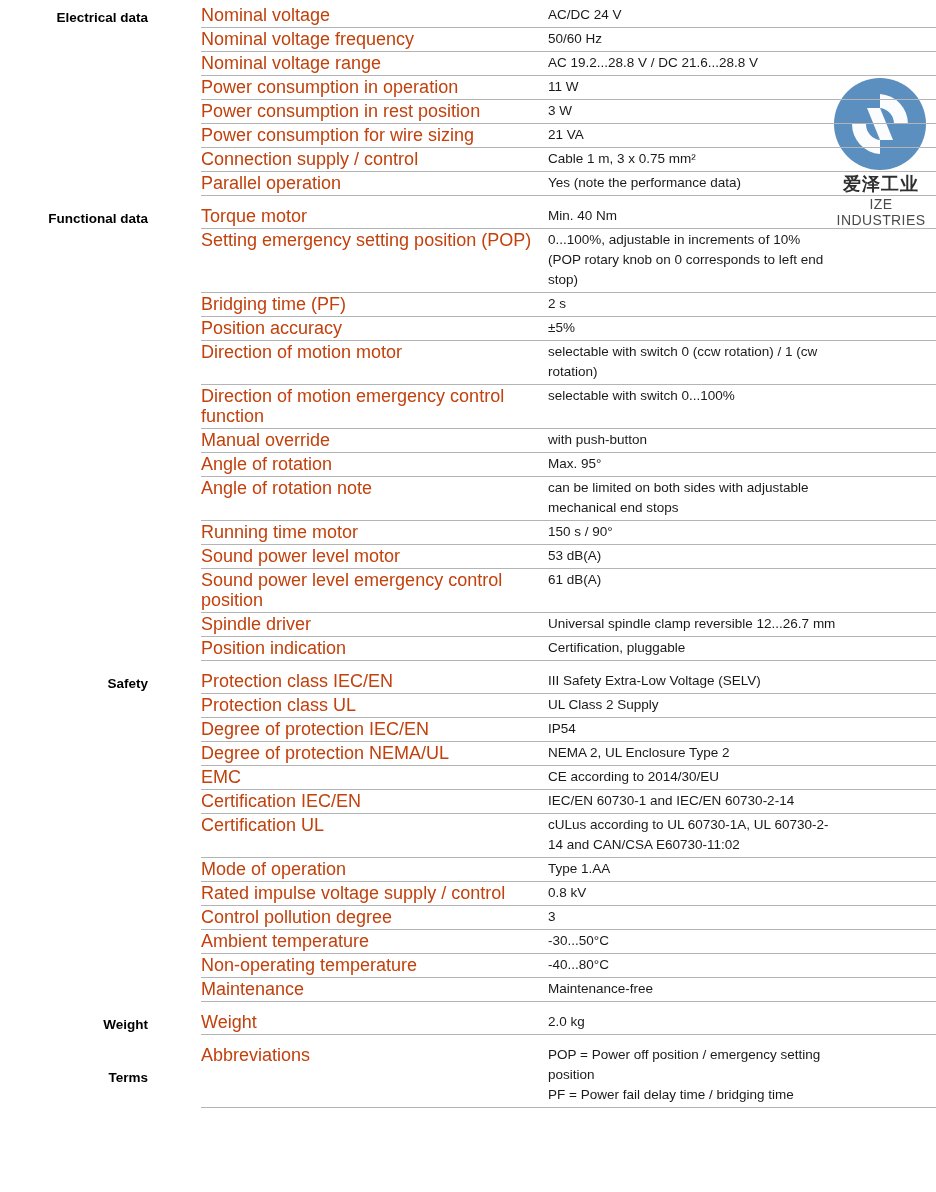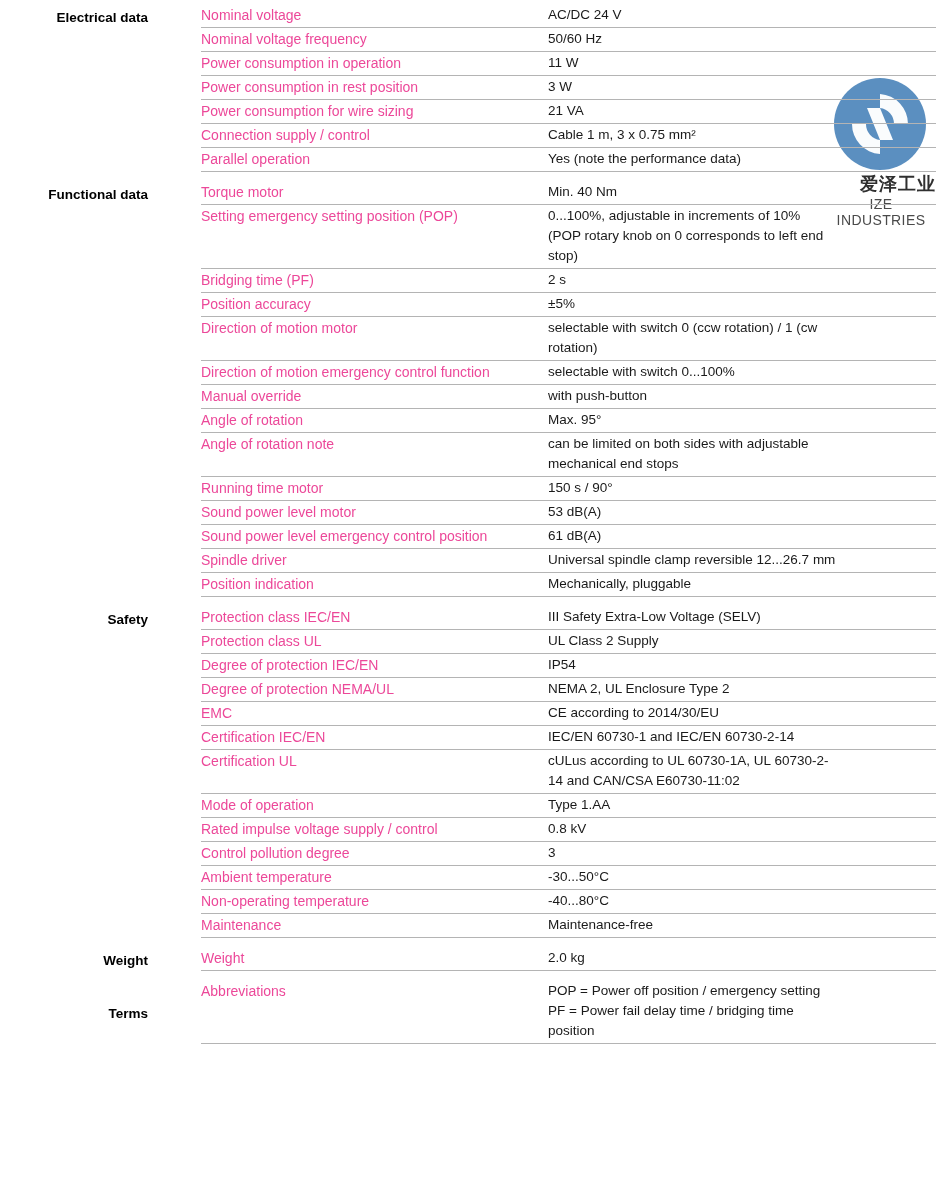--- a/index.html
+++ b/index.html
@@ -32,21 +32,21 @@
     left: 8px;
     top: 0px;
     width: 92px;
     height: 92px;
   }
   #wm-cn {
     position: absolute;
     left: 0px;
     top: 96px;
     width: 110px;
-    text-align: right;
+    text-align: center;
     font-size: 18px;
     font-weight: bold;
     color: #2f2f2f;
     letter-spacing: 1px;
     line-height: 20px;
     font-family: "DejaVu Sans", sans-serif;
   }
   #wm-en {
     position: absolute;
     left: 0px;
@@ -90,23 +90,23 @@
     align-items: stretch;
     border-bottom: 1px solid #b4b4b4;
     min-height: 21px;
   }
   .row.first-of-section .cells {
     border-top: none;
   }
   .lbl-col {
     width: 347px;
     flex: 0 0 347px;
-    font-size: 14px;
+    font-size: 18px;
     line-height: 20px;
-    color: #ec4899;
+    color: #c2410c;
     padding: 1px 6px 2px 0;
   }
   .val-col {
     flex: 1 1 auto;
     font-size: 13.5px;
     line-height: 20px;
     color: #1a1a1a;
     padding: 1px 8px 2px 0;
   }
   .val-col .ln { display: block; }
@@ -142,20 +142,29 @@
       <div class="cells">
         <div class="lbl-col">Nominal voltage frequency</div>
         <div class="val-col">
           <span class="ln">50/60 Hz</span>
         </div>
       </div>
     </div>
     <div class="row">
       <div class="sec-col"></div>
       <div class="cells">
+        <div class="lbl-col">Nominal voltage range</div>
+        <div class="val-col">
+          <span class="ln">AC 19.2...28.8 V / DC 21.6...28.8 V</span>
+        </div>
+      </div>
+    </div>
+    <div class="row">
+      <div class="sec-col"></div>
+      <div class="cells">
         <div class="lbl-col">Power consumption in operation</div>
         <div class="val-col">
           <span class="ln">11 W</span>
         </div>
       </div>
     </div>
     <div class="row">
       <div class="sec-col"></div>
       <div class="cells">
         <div class="lbl-col">Power consumption in rest position</div>
@@ -311,21 +320,21 @@
         <div class="val-col">
           <span class="ln">Universal spindle clamp reversible 12...26.7 mm</span>
         </div>
       </div>
     </div>
     <div class="row">
       <div class="sec-col"></div>
       <div class="cells">
         <div class="lbl-col">Position indication</div>
         <div class="val-col">
-          <span class="ln">Mechanically, pluggable</span>
+          <span class="ln">Certification, pluggable</span>
         </div>
       </div>
     </div>
     <div class="sec-gap"></div>
     <div class="row first-of-section">
       <div class="sec-col">Safety</div>
       <div class="cells">
         <div class="lbl-col">Protection class IEC/EN</div>
         <div class="val-col">
           <span class="ln">III Safety Extra-Low Voltage (SELV)</span>
@@ -451,18 +460,18 @@
         </div>
       </div>
     </div>
     <div class="sec-gap"></div>
     <div class="row first-of-section">
       <div class="sec-col">Terms</div>
       <div class="cells">
         <div class="lbl-col">Abbreviations</div>
         <div class="val-col">
           <span class="ln">POP = Power off position / emergency setting</span>
+          <span class="ln">position</span>
           <span class="ln">PF = Power fail delay time / bridging time</span>
-          <span class="ln">position</span>
         </div>
       </div>
     </div>
   </div>
 
 </body></html>

